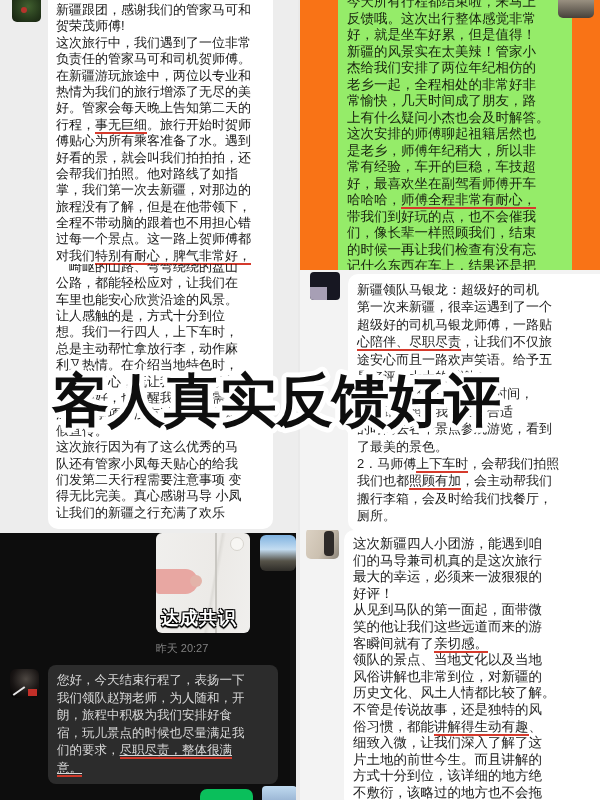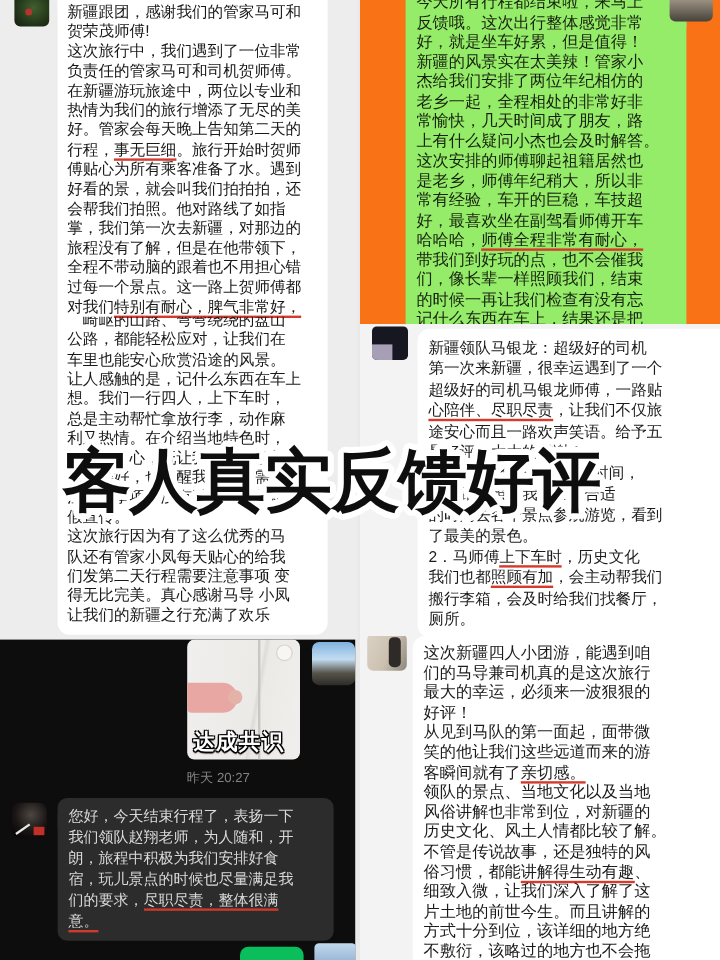--- a/index.html
+++ b/index.html
@@ -27,21 +27,21 @@
   }
 
   .tline { white-space:nowrap; }
   .redline { border-bottom:2px solid #d53a2c; padding-bottom:0px; }
 
   .left-lines  .tline { font-size:13px;  line-height:16.4px; height:16.4px; color:#181818; }
   .green-lines .tline { font-size:13.5px; line-height:16.5px; height:16.5px; color:#17220f; }
   .a-lines     .tline { font-size:13px;  line-height:17.4px; height:17.4px; color:#1b1b1b; }
   .b-lines     .tline { font-size:13.5px; line-height:16.6px; height:16.6px; color:#1b1b1b; }
   .dark-lines  .tline { font-size:12.5px; line-height:17.5px; height:17.5px; color:#d9d9d9; }
-  .dark-lines  .redline { border-bottom-color:#cf3a2b; }
+  .dark-lines  .redline { border-bottom-color:#cf3a2b;text-decoration:underline; }
 
   .clip-line { height:11px !important; overflow:hidden; }
   .clip-line span { position:relative; top:-5px; display:inline-block;margin-left:13px; }
 
   .avatar { position:absolute; border-radius:5px; overflow:hidden; }
   .av-plant { left:12px; top:-6px; width:29px; height:28px;
     background:radial-gradient(circle at 55% 45%, #41602f 0%, #263a1c 55%, #141d0e 100%); }
   .av-plant::after { content:""; position:absolute; left:9px; top:13px; width:6px; height:6px;
     border-radius:50%; background:#b5342c; }
   .av-group { left:258px; top:-16px; width:36px; height:34px; border-radius:5px;
@@ -130,21 +130,21 @@
           <div class="tline"><span>好看的景，就会叫我们拍拍拍，还</span></div>
           <div class="tline"><span>会帮我们拍照。他对路线了如指</span></div>
           <div class="tline"><span>掌，我们第一次去新疆，对那边的</span></div>
           <div class="tline"><span>旅程没有了解，但是在他带领下，</span></div>
           <div class="tline"><span>全程不带动脑的跟着也不用担心错</span></div>
           <div class="tline"><span>过每一个景点。这一路上贺师傅都</span></div>
           <div class="tline"><span>对我们</span><span class="redline">特别有耐心，脾气非常好，</span></div>
           <div class="tline clip-line"><span>崎岖的山路、弯弯绕绕的盘山</span></div>
           <div class="tline"><span>公路，都能轻松应对，让我们在</span></div>
           <div class="tline"><span>车里也能安心欣赏沿途的风景。</span></div>
-          <div class="tline"><span>让人感触的是，记什么东西在车上</span></div>
+          <div class="tline"><span>让人感触的是，方式十分到位</span></div>
           <div class="tline"><span>想。我们一行四人，上下车时，</span></div>
           <div class="tline"><span>总是主动帮忙拿放行李，动作麻</span></div>
           <div class="tline"><span>利又热情。在介绍当地特色时，</span></div>
           <div class="tline"><span>也非常用心，既让我们看到了新</span></div>
           <div class="tline"><span>疆的美好，也提醒我们一些需要</span></div>
           <div class="tline"><span>注意的事项，没有过度包装的虚</span></div>
           <div class="tline"><span>假宣传。</span></div>
           <div class="tline"><span>这次旅行因为有了这么优秀的马</span></div>
           <div class="tline"><span>队还有管家小凤每天贴心的给我</span></div>
           <div class="tline"><span>们发第二天行程需要注意事项 变</span></div>
@@ -210,21 +210,21 @@
           <div class="tline"><span>新疆领队马银龙：超级好的司机</span></div>
           <div class="tline"><span>第一次来新疆，很幸运遇到了一个</span></div>
           <div class="tline"><span>超级好的司机马银龙师傅，一路贴</span></div>
           <div class="tline"><span class="redline">心陪伴、尽职尽责</span><span>，让我们不仅旅</span></div>
           <div class="tline"><span>途安心而且一路欢声笑语。给予五</span></div>
           <div class="tline"><span>星好评：大大的感谢！</span></div>
           <div class="tline"><span>1．马师傅合理安排行程时间，</span></div>
           <div class="tline"><span>根据路况照顾我们在最合适</span></div>
           <div class="tline"><span>的时间去各个景点参观游览，看到</span></div>
           <div class="tline"><span>了最美的景色。</span></div>
-          <div class="tline"><span>2．马师傅</span><span class="redline">上下车时</span><span>，历史文化</span></div>
+          <div class="tline"><span>2．马师傅</span><span class="redline">上下车时</span><span>，会帮我们拍照</span></div>
           <div class="tline"><span>我们也都</span><span class="redline">照顾有加</span><span>，会主动帮我们</span></div>
           <div class="tline"><span>搬行李箱，会及时给我们找餐厅，</span></div>
           <div class="tline"><span>厕所。</span></div>
         </div>
     </div>
   </section>
 
   <section class="shot sec-white-b">
     <div class="avatar av-woman"></div>
     <div class="bubble white tail b-white-b">

